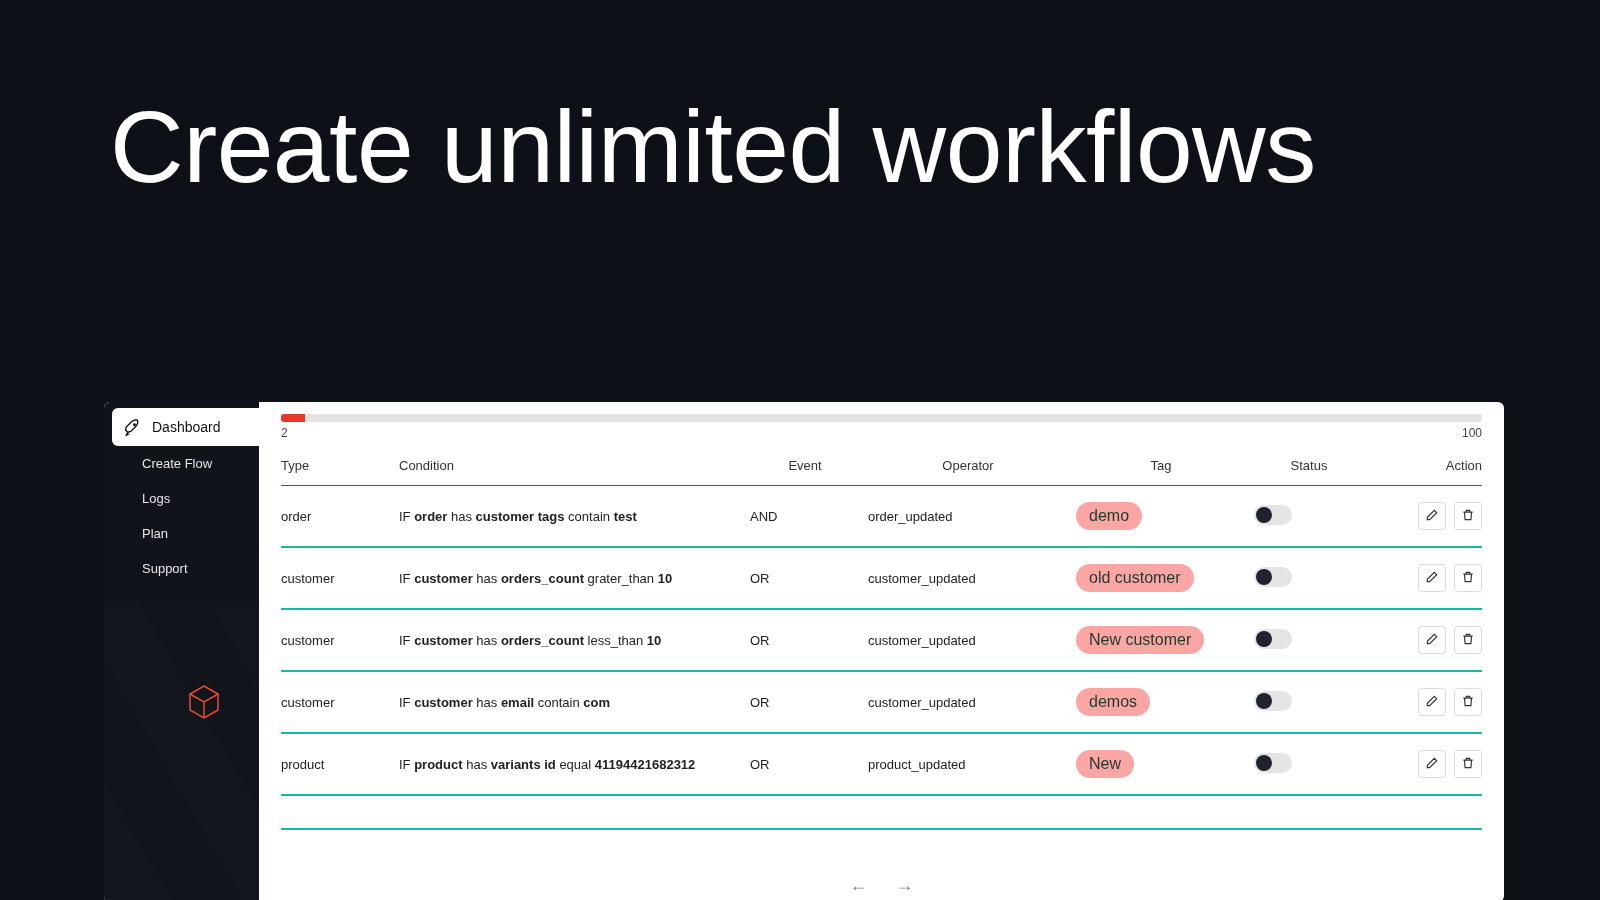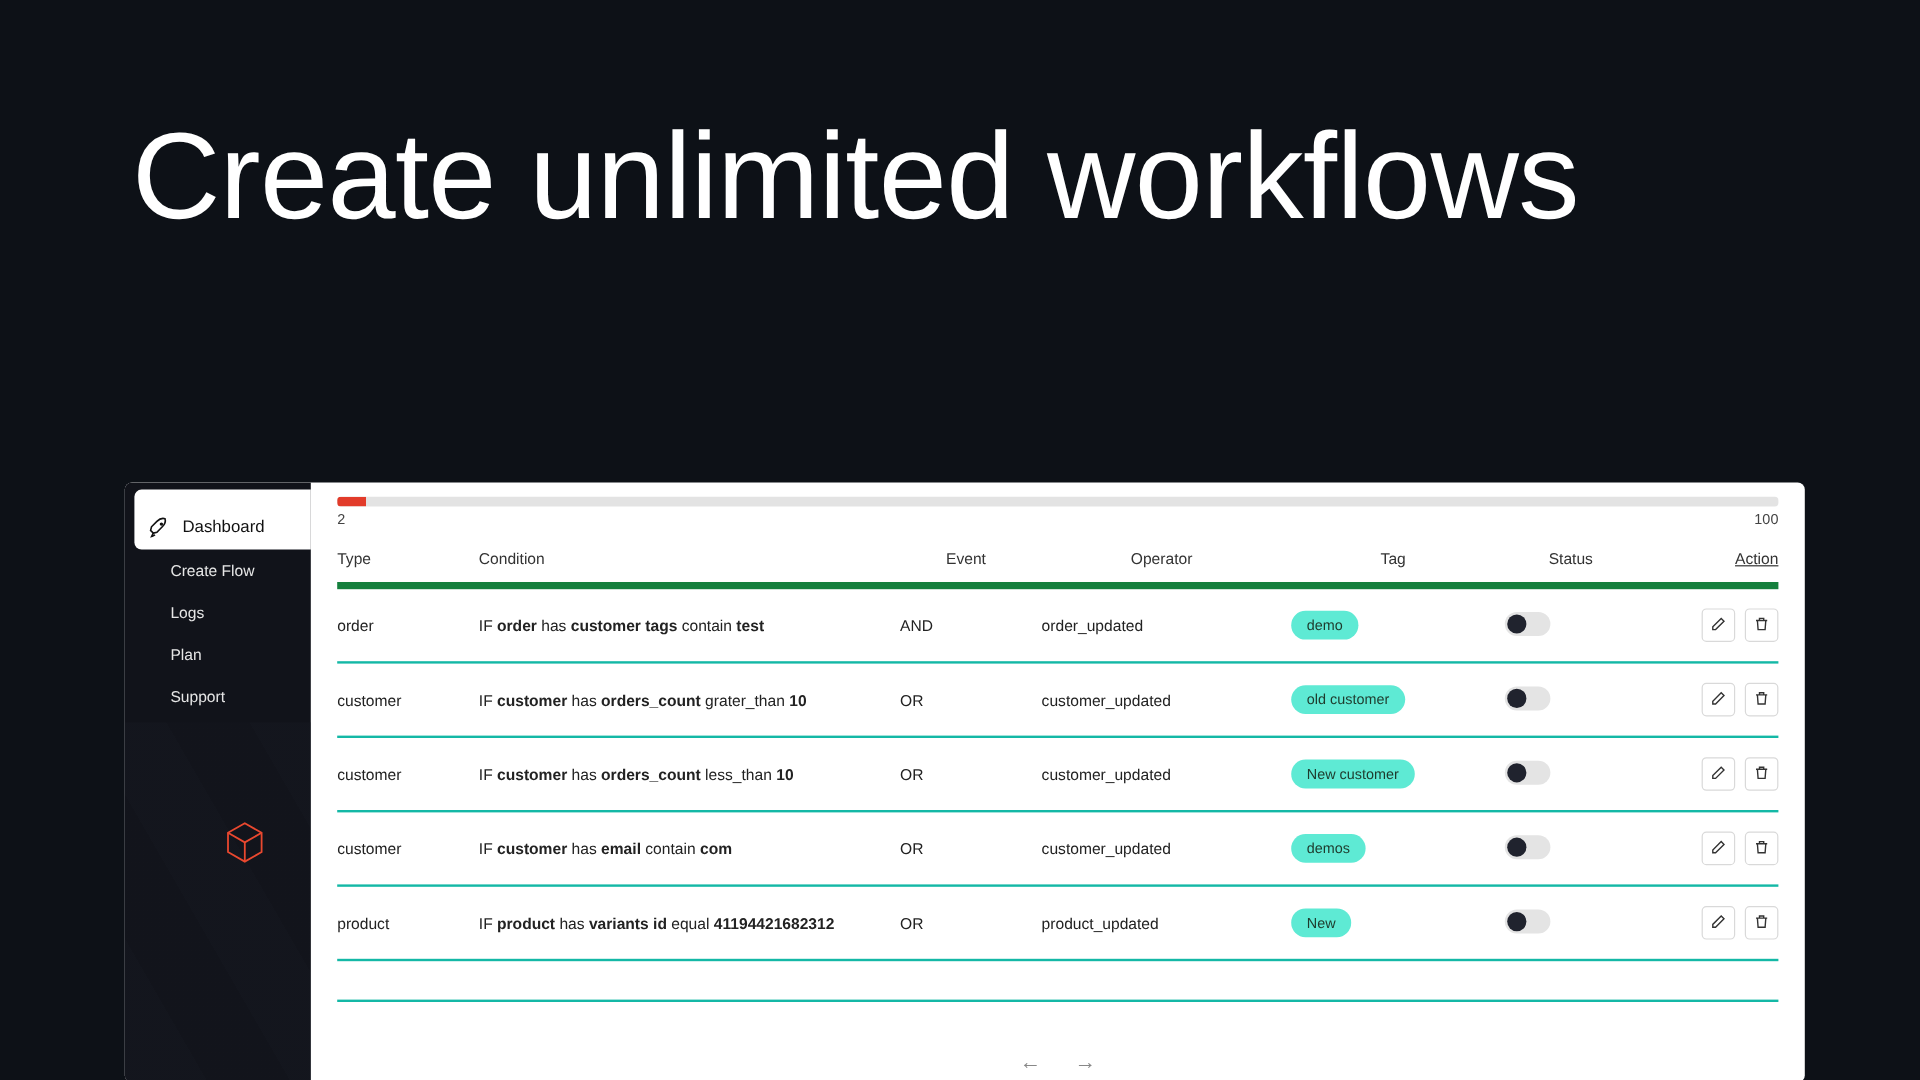--- a/index.html
+++ b/index.html
@@ -47,22 +47,23 @@
 .sidebar .cube-deco {
   position: absolute;
   left: 80px; top: 280px;
   width: 40px; height: 40px;
   z-index: 1;
 }
 .nav-item {
   position: relative;
   z-index: 2;
   display: flex;
+  align-items: center;
   gap: 10px;
-  padding: 22px 14px 10px 18px;
+  padding: 10px 14px 10px 18px;
   font-size: 14px;
   cursor: pointer;
 }
 .nav-item.active {
   background: #fff;
   color: #111;
   border-radius: 6px 0 0 6px;
   margin-left: 8px;
   padding-left: 12px;
 }
@@ -105,41 +106,41 @@
 .limit-scale { display: flex; justify-content: space-between; font-size: 12px; color: #444; margin-top: 4px; }
 
 .tbl { flex: 1; overflow: auto; padding: 0 22px; }
 .tbl-head, .tbl-row {
   display: grid;
   grid-template-columns: 110px 1fr 110px 200px 170px 110px 110px;
   align-items: center;
   column-gap: 8px;
 }
 .tbl-head {
-  border-bottom: 6px solid #15803d;
+  border-bottom: 1px solid #15803d;
   padding: 12px 0;
   font-size: 13px; color: #333; font-weight: 500;
 }
 .tbl-head .c-event, .tbl-head .c-operator, .tbl-head .c-tag, .tbl-head .c-status { text-align: center; }
 .tbl-head .c-action { text-align: right; }
 .tbl-row {
   border-bottom: 2px solid #14b8a6;
   padding: 16px 0;
   font-size: 13px;
   color: #222;
 }
 .c-type { font-weight: 500; }
 .cond-text .b { font-weight: 600; }
 .c-event, .c-operator, .c-tag, .c-status { text-align: left; }
-.c-action { text-align: right; display: flex; justify-content: flex-end; gap: 8px; text-decoration: underline; }
+.c-action { text-align: right; display: flex; justify-content: flex-end; gap: 8px; }
 .tag-pill {
   display: inline-block;
-  background: #5eead4;
+  background: #fca5a5;
   color: #1e3a2c;
-  font-size: 12px;
+  font-size: 16px;
   padding: 5px 13px;
   border-radius: 14px;
 }
 .toggle {
   display: inline-block;
   width: 38px; height: 20px;
   background: #e4e4e4;
   border-radius: 10px;
   position: relative;
   cursor: pointer;

